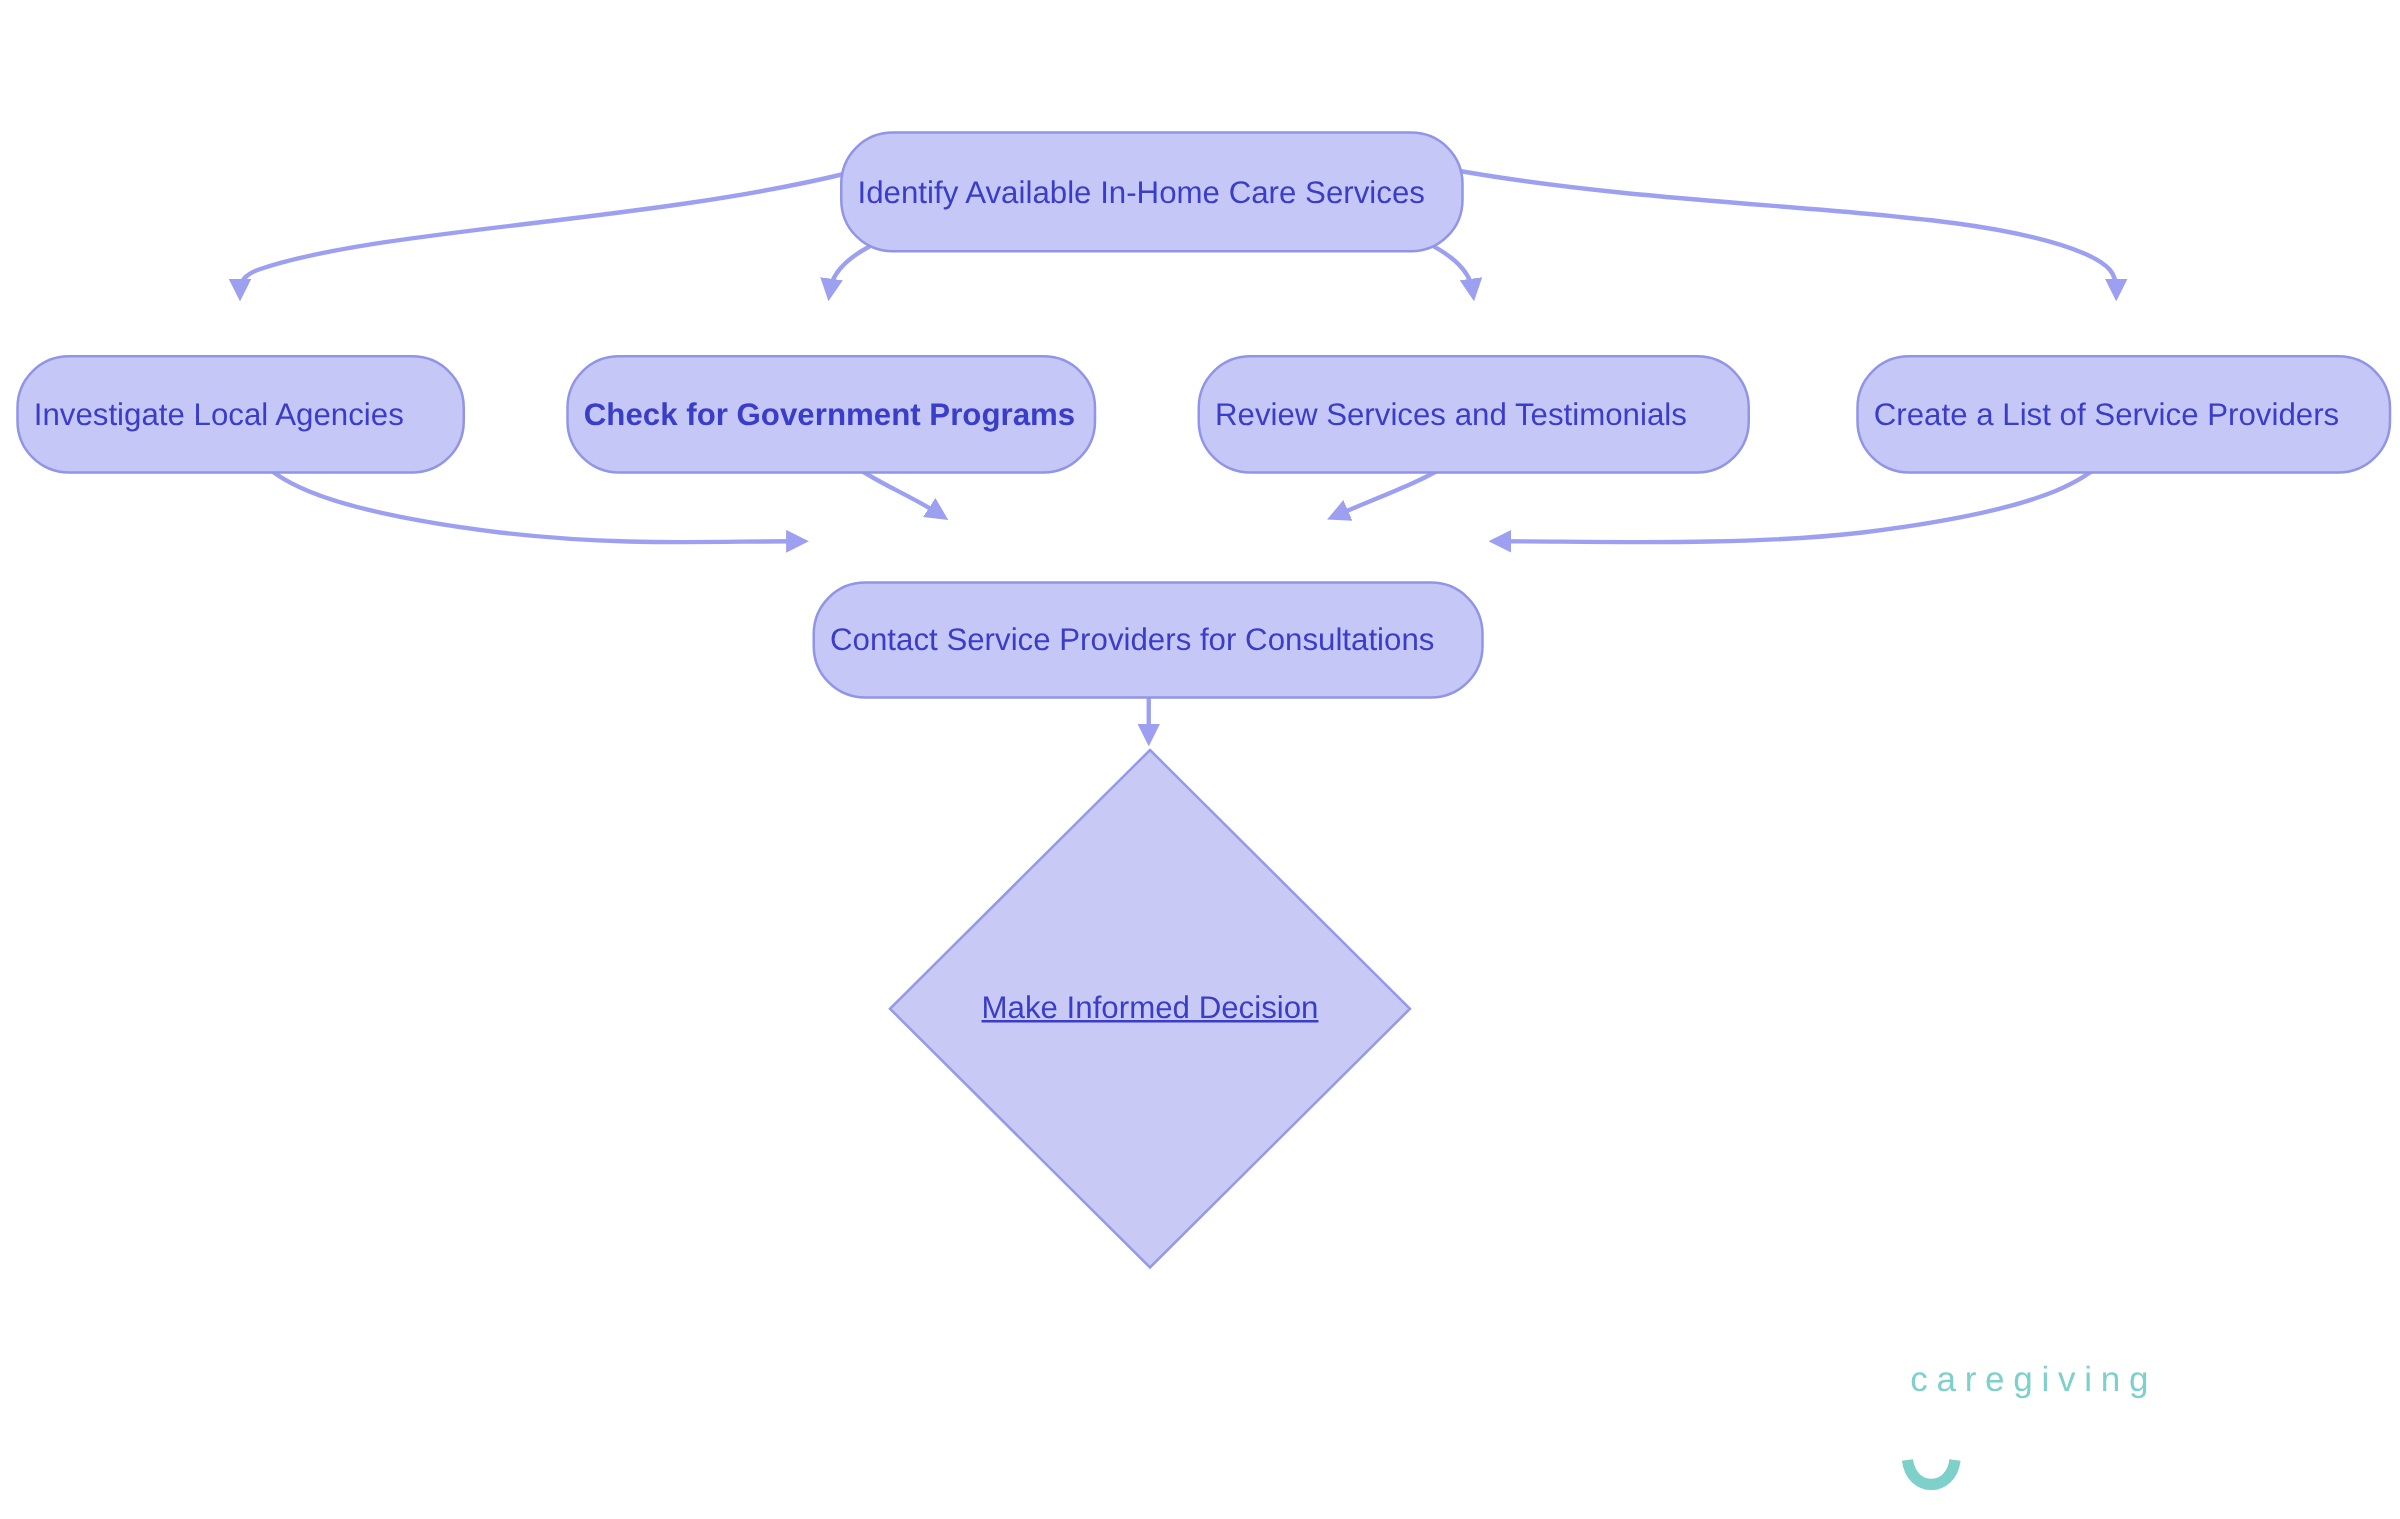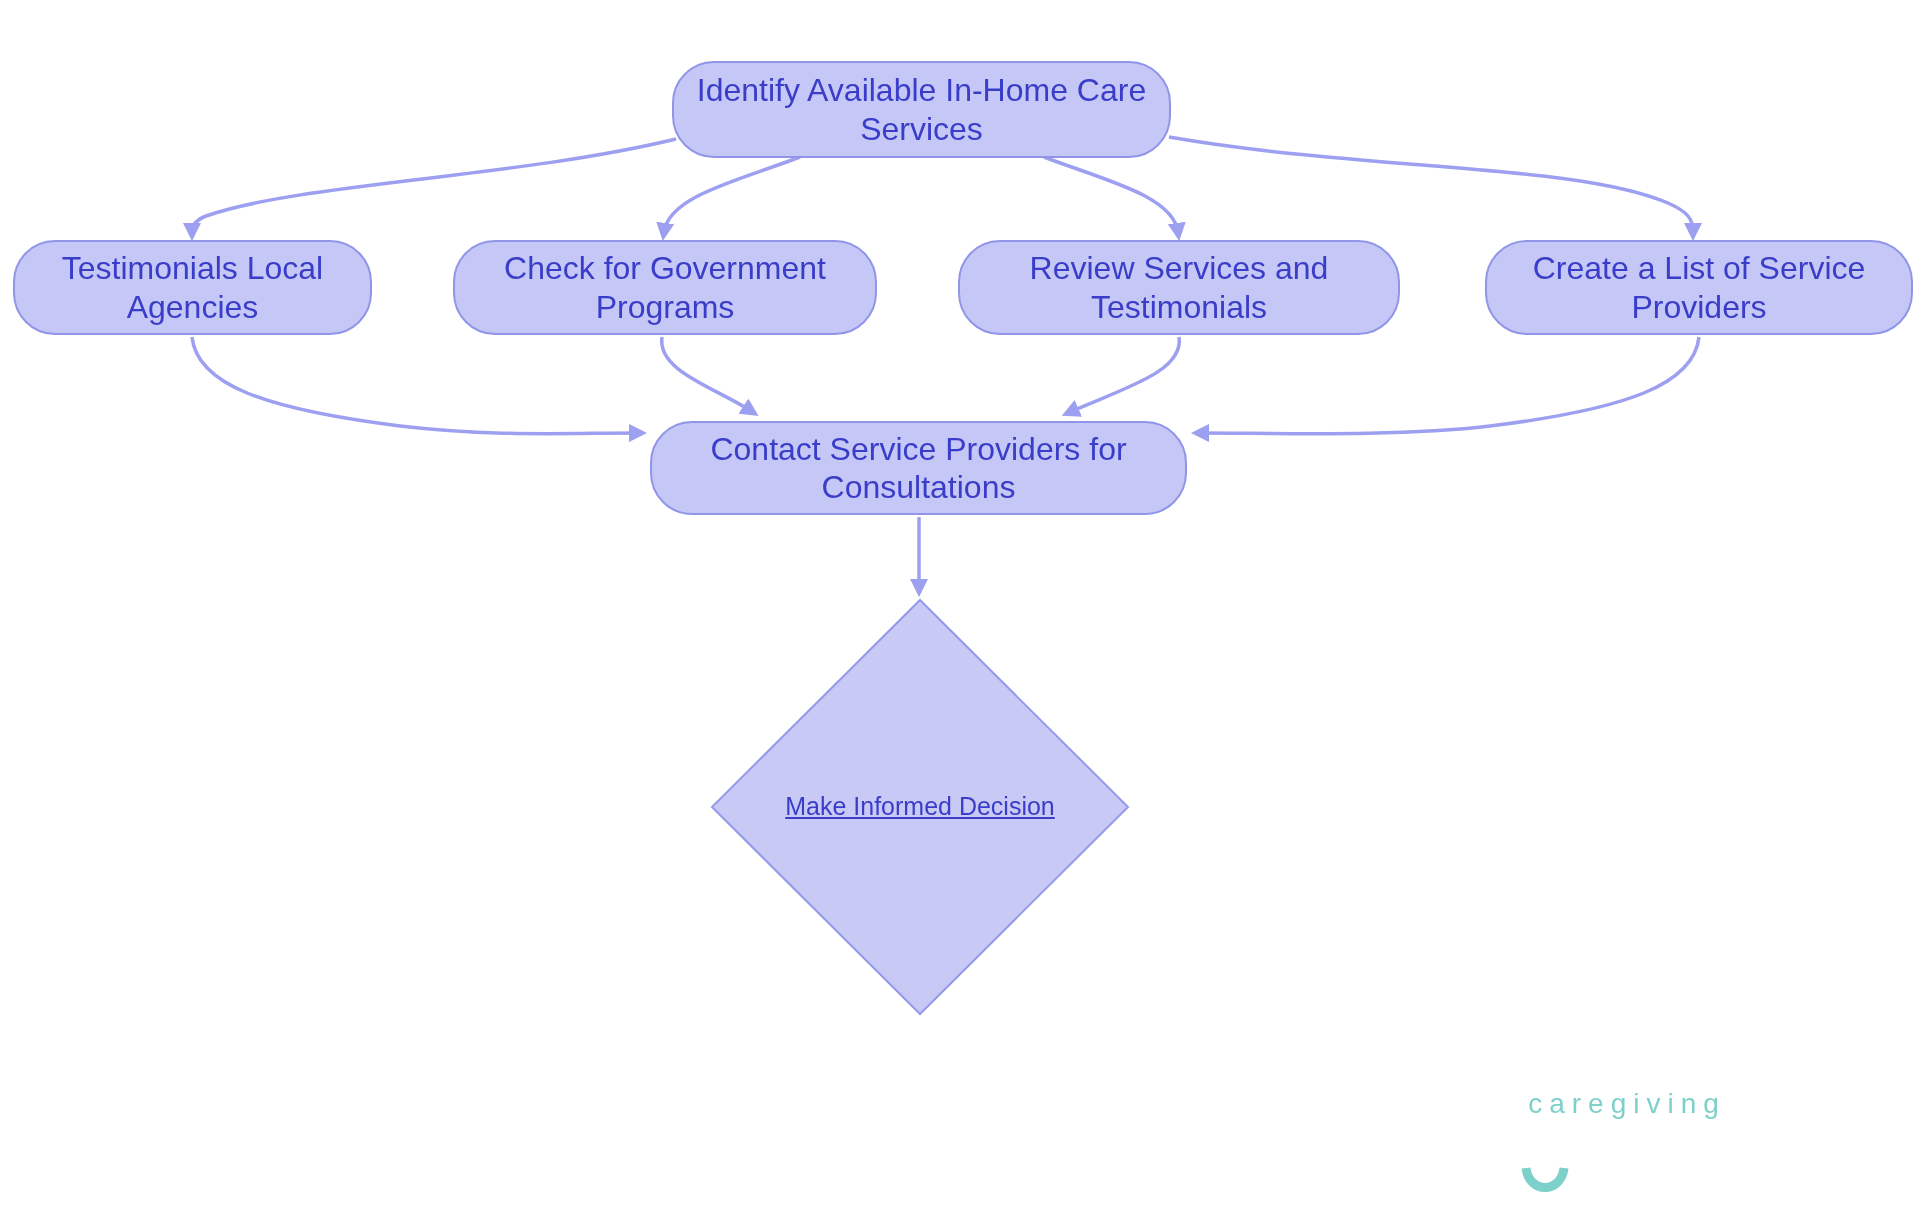--- a/index.html
+++ b/index.html
@@ -8,23 +8,23 @@
     font-family:"Liberation Sans", sans-serif;
   }
   .canvas{position:relative;width:1920px;height:1215px;background:#ffffff;}
   .edges{position:absolute;left:0;top:0;width:1920px;height:1215px;pointer-events:none;}
   .node{
     position:absolute;box-sizing:border-box;
     background:var(--node-fill,#c5c7f6);
     border:2px solid var(--node-border,#9195e8);
     border-radius:42px;
     color:var(--node-text,#3a3dc8);
-    font-size:32px;line-height:1.2;
-    display:flex;align-items:center;justify-content:center;
-    text-align:center;padding:0 12px;
+    font-size:25px;line-height:1.2;
+    display:flex;align-items:center;justify-content:flex-start;
+    text-align:center;padding:0 12px;margin-top:44px;
   }
   .diamond-label{
     position:absolute;width:300px;left:770px;top:792px;
     color:var(--node-text,#3a3dc8);font-size:25px;text-align:center;text-decoration:underline;
   }
   .logo{position:absolute;left:1420px;top:1096px;width:470px;}
   .logo-title{
     font-size:63px;font-weight:bold;letter-spacing:-1px;
     white-space:nowrap;line-height:1.1;
   }
@@ -60,24 +60,24 @@
     </g>
 
     <polygon points="920,600 1128,807 920,1014 712,807" fill="#c8caf5" stroke="#9599ea" stroke-width="2"></polygon>
   </svg>
 
   <div class="node" style="left:672px;top:61px;width:499px;height:97px;">
     <span>Identify Available In-Home Care Services</span>
   </div>
 
   <div class="node" style="left:13px;top:240px;width:359px;height:95px;">
-    <span>Testimonials Local Agencies</span>
+    <span>Investigate Local Agencies</span>
   </div>
 
-  <div class="node" style="left:453px;top:240px;width:424px;height:95px;">
+  <div class="node" style="left:453px;top:240px;width:424px;height:95px;font-weight:bold;">
     <span>Check for Government Programs</span>
   </div>
 
   <div class="node" style="left:958px;top:240px;width:442px;height:95px;">
     <span>Review Services and Testimonials</span>
   </div>
 
   <div class="node" style="left:650px;top:421px;width:537px;height:94px;">
     <span>Contact Service Providers for Consultations</span>
   </div>

